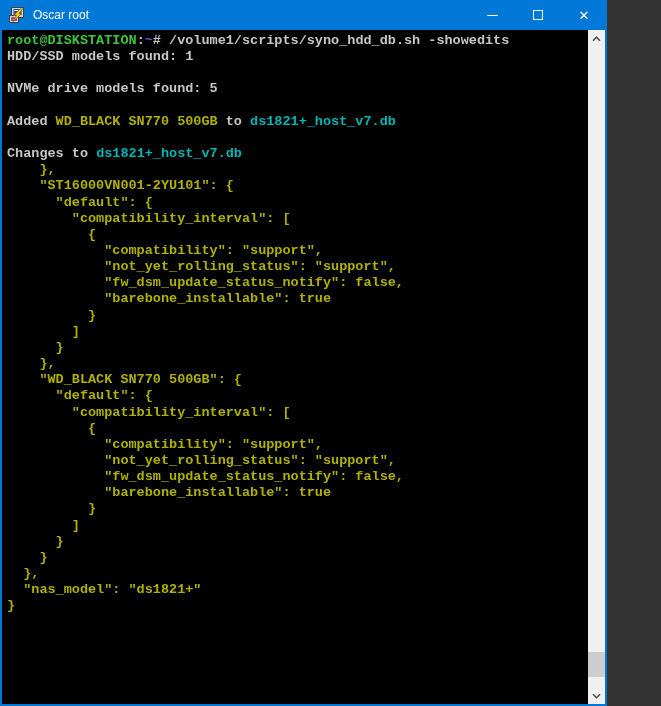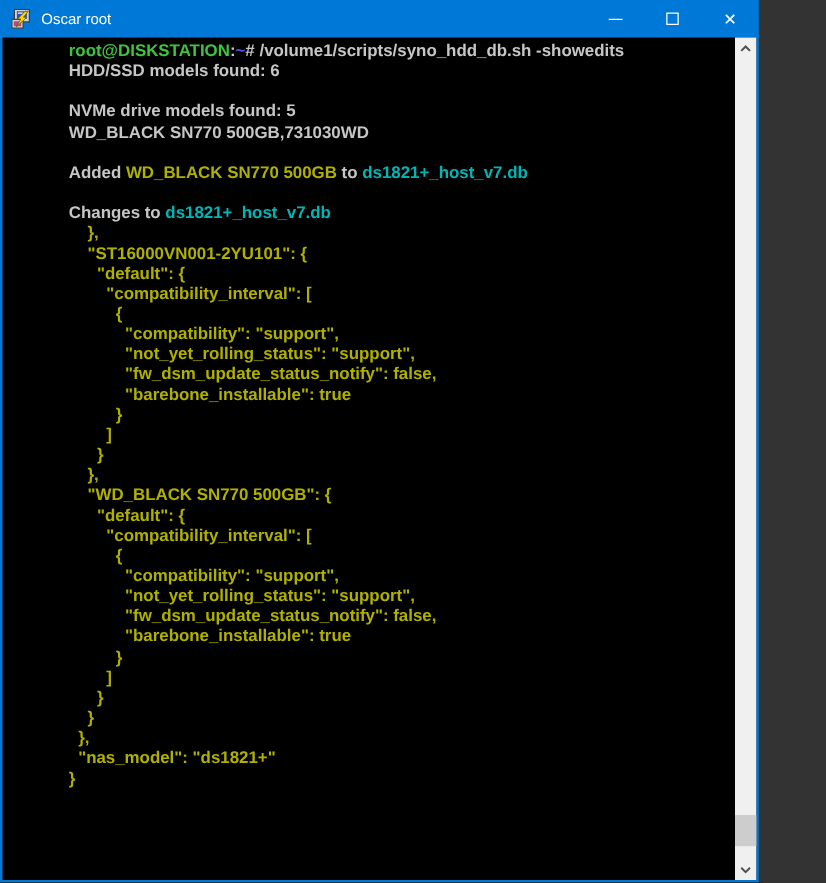--- a/index.html
+++ b/index.html
@@ -33,25 +33,24 @@
   .term-wrap {
     position:absolute;
     top:30px; left:2px; right:2px; bottom:2px;
     display:flex;
     background:#000000;
   }
   .screen {
     flex:1 1 auto;
     overflow:hidden;
     padding:3px 0 0 5px;
-    font-family:Liberation Sans, sans-serif;
+    font-family:Liberation Mono, monospace;
     font-weight:bold;
     font-size:13.5px;
     line-height:16.15px;
-    margin-left:48px;
   }
   .tline { white-space:pre; min-height:16.15px; }
   .c-def    { color:var(--c-def); }
   .c-green  { color:var(--c-green); }
   .c-blue   { color:var(--c-blue); }
   .c-yellow { color:var(--c-yellow); }
   .c-cyan   { color:var(--c-cyan); }
 
   .scrollbar {
     position:relative;
@@ -94,24 +93,23 @@
       <span class="glyph-max"></span>
     </div>
     <div class="winbtn">
       <span class="glyph-close">✕</span>
     </div>
   </div>
 
   <div class="term-wrap">
     <div class="screen">
         <div class="tline"><span class="c-green">root@DISKSTATION</span><span class="c-def">:</span><span class="c-blue">~</span><span class="c-def"># /volume1/scripts/syno_hdd_db.sh -showedits</span></div>
-        <div class="tline"><span class="c-def">HDD/SSD models found: 6</span></div>
+        <div class="tline"><span class="c-def">HDD/SSD models found: 1</span></div>
         <div class="tline"></div>
         <div class="tline"><span class="c-def">NVMe drive models found: 5</span></div>
-        <div class="tline"><span class="c-def">WD_BLACK SN770 500GB,731030WD</span></div>
         <div class="tline"></div>
         <div class="tline"><span class="c-def">Added </span><span class="c-yellow">WD_BLACK SN770 500GB</span><span class="c-def"> to </span><span class="c-cyan">ds1821+_host_v7.db</span></div>
         <div class="tline"></div>
         <div class="tline"><span class="c-def">Changes to </span><span class="c-cyan">ds1821+_host_v7.db</span></div>
         <div class="tline"><span class="c-yellow">    },</span></div>
         <div class="tline"><span class="c-yellow">    "ST16000VN001-2YU101": {</span></div>
         <div class="tline"><span class="c-yellow">      "default": {</span></div>
         <div class="tline"><span class="c-yellow">        "compatibility_interval": [</span></div>
         <div class="tline"><span class="c-yellow">          {</span></div>
         <div class="tline"><span class="c-yellow">            "compatibility": "support",</span></div>

